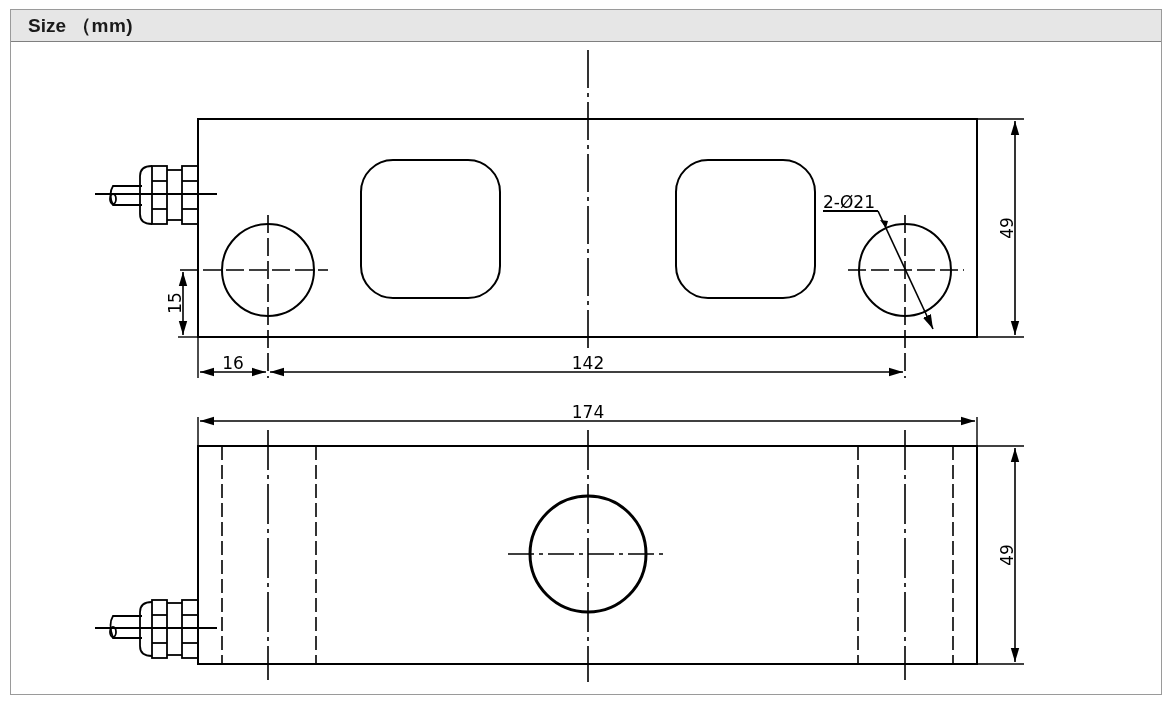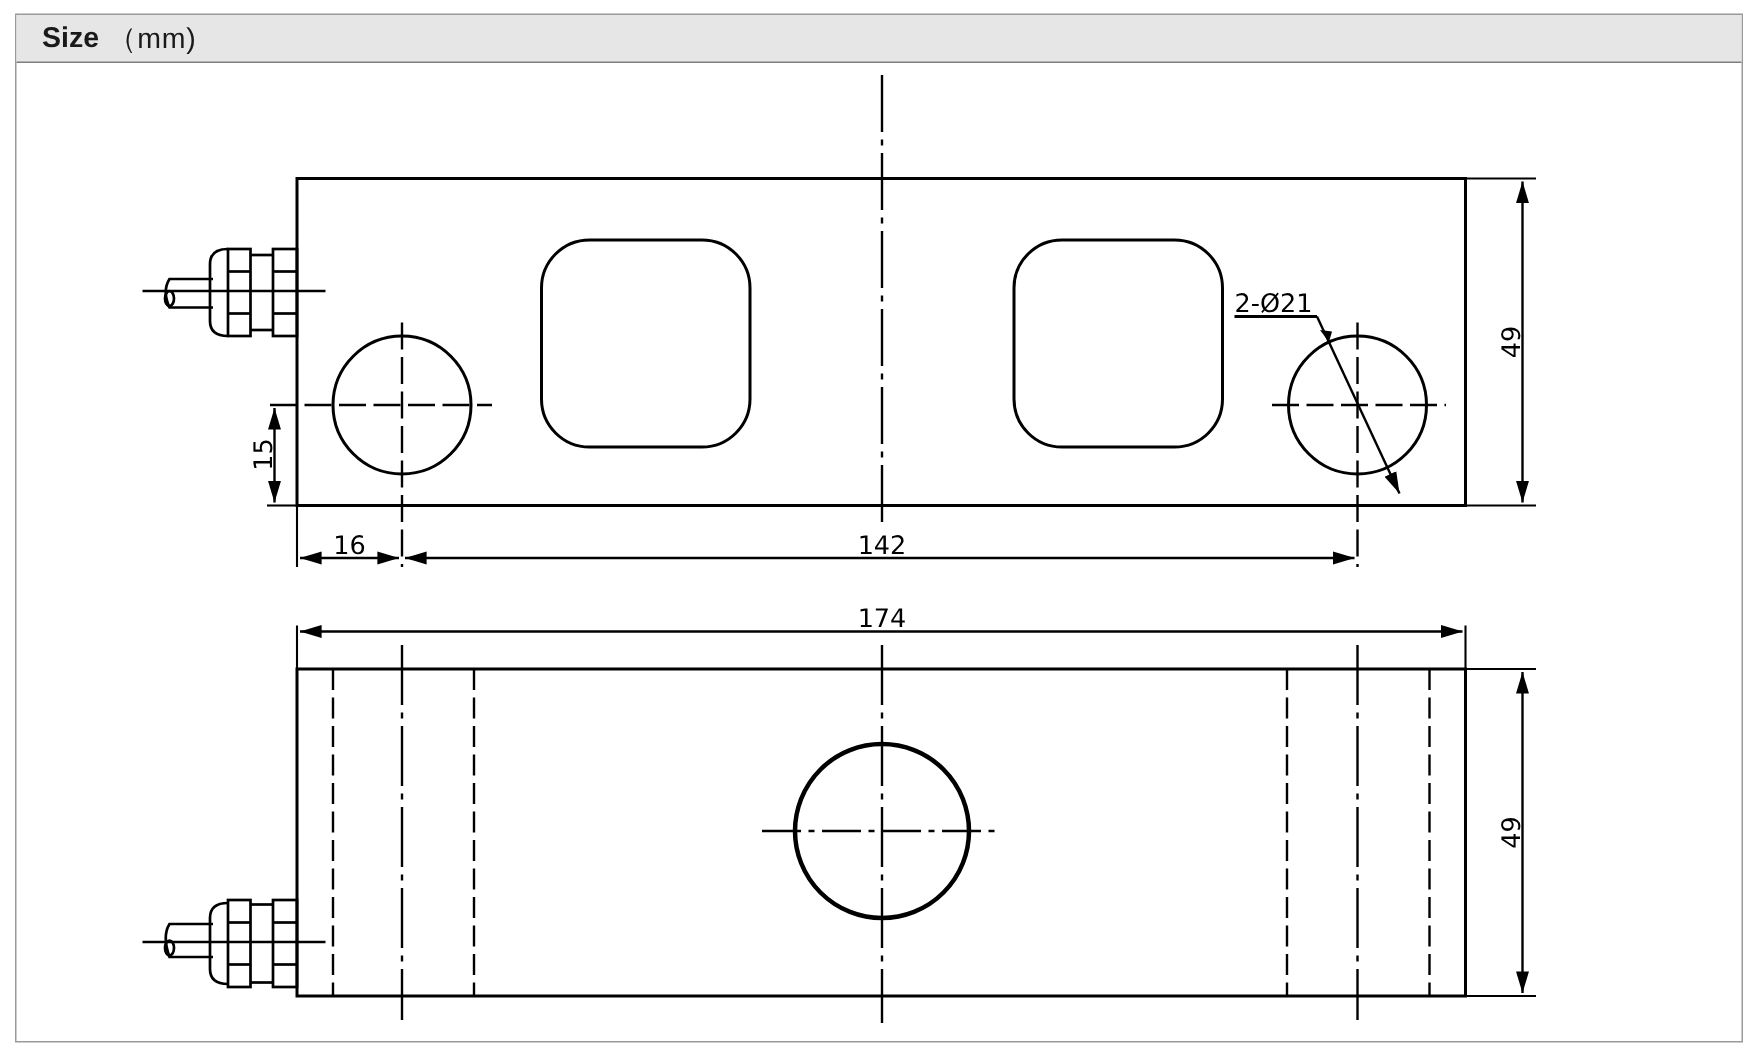--- a/index.html
+++ b/index.html
@@ -7,21 +7,21 @@
     .panel {
       position: absolute; left: 10px; top: 9px; width: 1152px; height: 686px;
       border: 1px solid #9a9a9a; box-sizing: border-box; background: #fff;
     }
     .panel-header {
       height: 32px; background: #e6e6e6; border-bottom: 1px solid #7f7f7f;
       display: flex; align-items: center; padding-left: 17px; box-sizing: border-box;
       font-size: 19px; color: #1a1a1a;
     }
     .panel-header .title-bold { font-weight: bold; text-align: center; }
-    .panel-header .title-unit { font-weight: normal; margin-left: 6px; letter-spacing: 0.5px; }
+    .panel-header .title-unit { font-weight: bold; margin-left: 6px; letter-spacing: 0.5px; }
     svg.drawing { position: absolute; left: 0; top: 0; }
     svg text { font-family: "DejaVu Sans", sans-serif; font-size: 17px; fill: #000; }
   </style>
 </head>
 <body>
 
 <div class="panel">
   <div class="panel-header">
     <span class="title-bold">Size</span>
     <span class="title-unit">（mm)</span>

